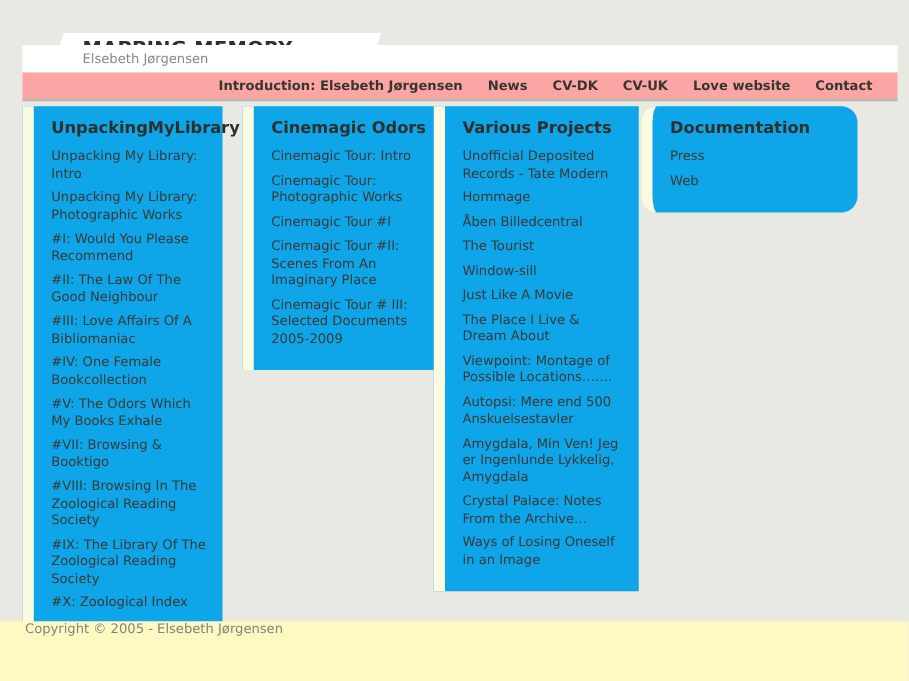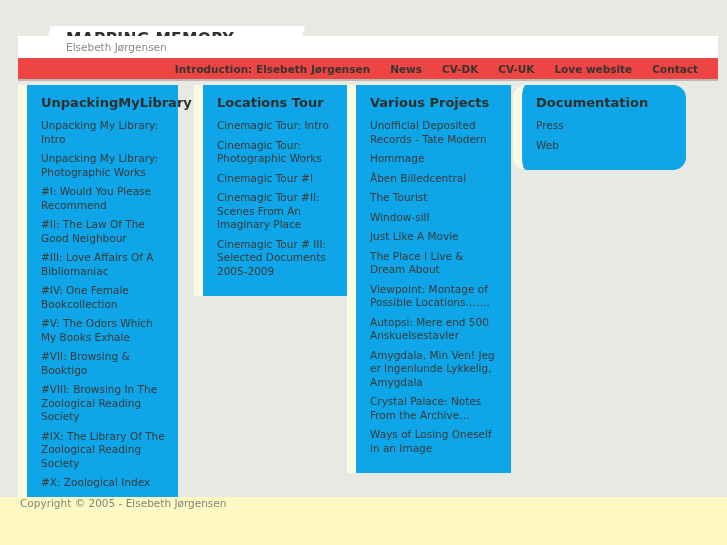--- a/index.html
+++ b/index.html
@@ -61,21 +61,21 @@
     white-space: nowrap;
   }
 
   
   .navbar {
     position: absolute;
     left: 18px;
     top: 58px;
     width: 700px;
     height: 23px;
-    background: #ef4444;
+    background: #fca5a5;
     border-bottom: 2px solid #b9b9b2;
   }
   .nav-items {
     position: absolute;
     right: 10px;
     top: 0;
     height: 23px;
     display: flex;
     align-items: center;
     gap: 0;
@@ -203,21 +203,21 @@
           </li>
           <li>
             <a>#IX: The Library Of The Zoological Reading Society</a>
           </li>
           <li>
             <a>#X: Zoological Index</a>
           </li>
         </ul>
       </div>
       <div class="panel c1">
-        <div class="panel-title">Locations Tour</div>
+        <div class="panel-title">Cinemagic Odors</div>
         <ul class="panel-links">
           <li>
             <a>Cinemagic Tour: Intro</a>
           </li>
           <li>
             <a>Cinemagic Tour: Photographic Works</a>
           </li>
           <li>
             <a>Cinemagic Tour #I</a>
           </li>

